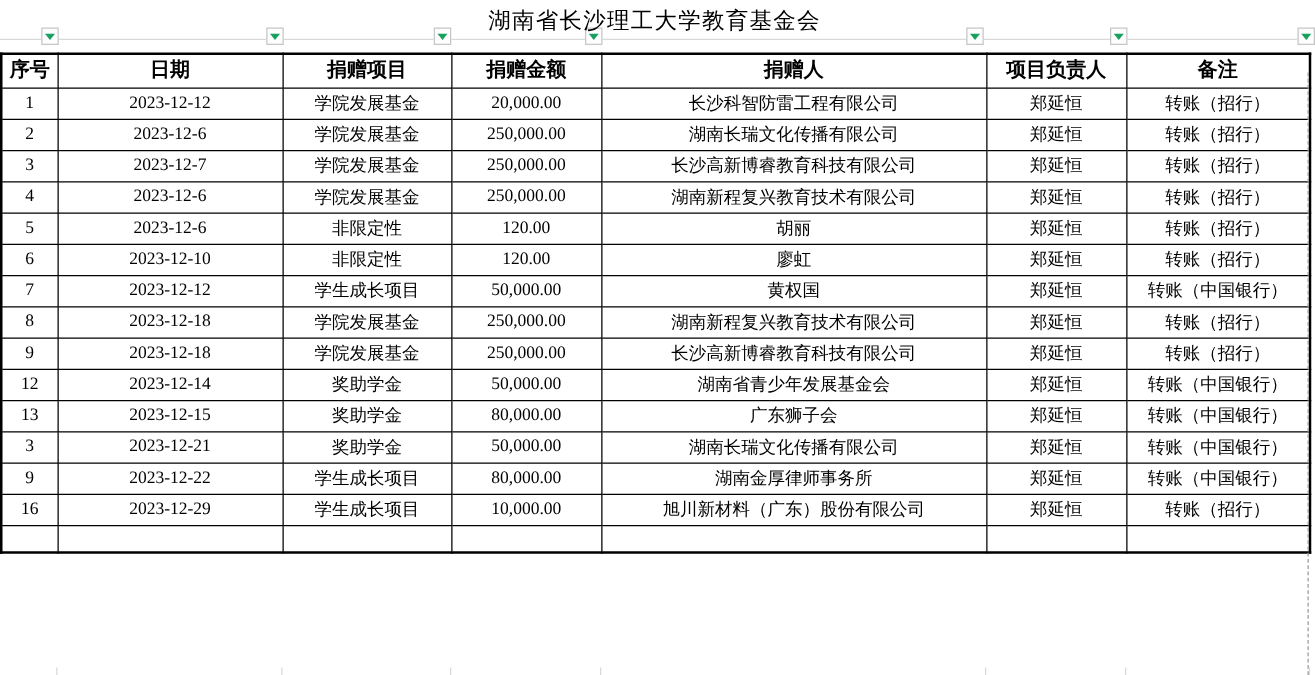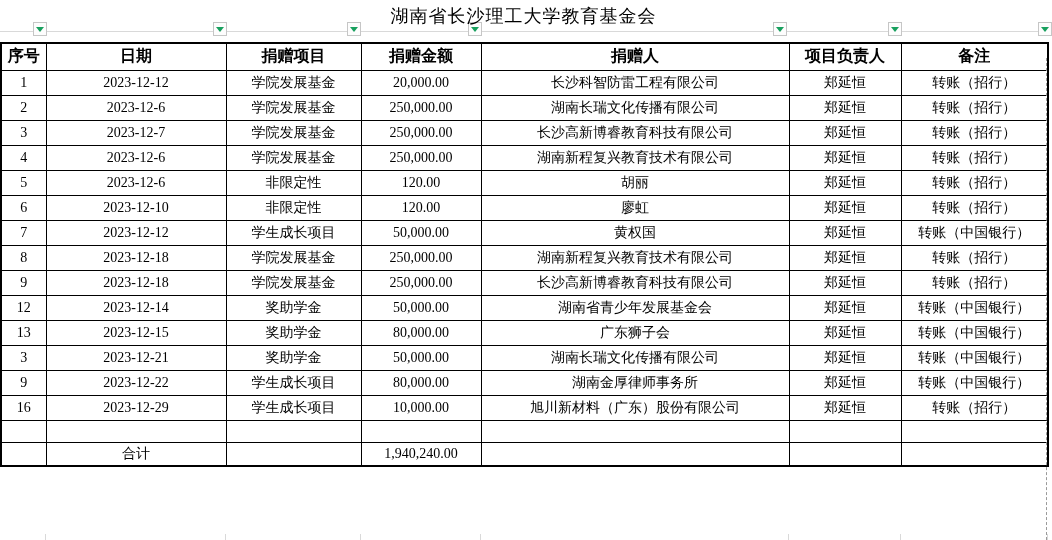--- a/index.html
+++ b/index.html
@@ -250,29 +250,20 @@
         </tr>
         <tr class="empty-row">
           <td></td>
           <td></td>
           <td></td>
           <td class="num"></td>
           <td></td>
           <td></td>
           <td></td>
         </tr>
-        <tr class="total-row">
-          <td></td>
-          <td class="total-label">合计</td>
-          <td></td>
-          <td class="num">1,940,240.00</td>
-          <td></td>
-          <td></td>
-          <td></td>
-        </tr>
       </tbody>
   </table>
 
   <div class="pagebreak"></div>
   <div id="below-lines">
       <div class="below-line" style="left: 45px;"></div>
       <div class="below-line" style="left: 225px;"></div>
       <div class="below-line" style="left: 360px;"></div>
       <div class="below-line" style="left: 480px;"></div>
       <div class="below-line" style="left: 788px;"></div>

